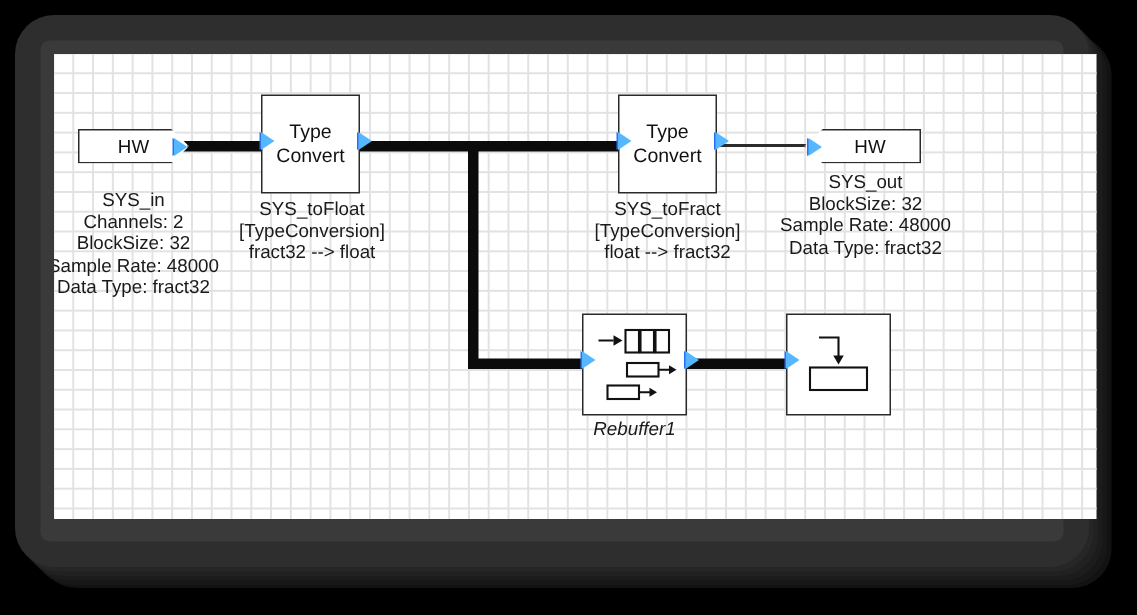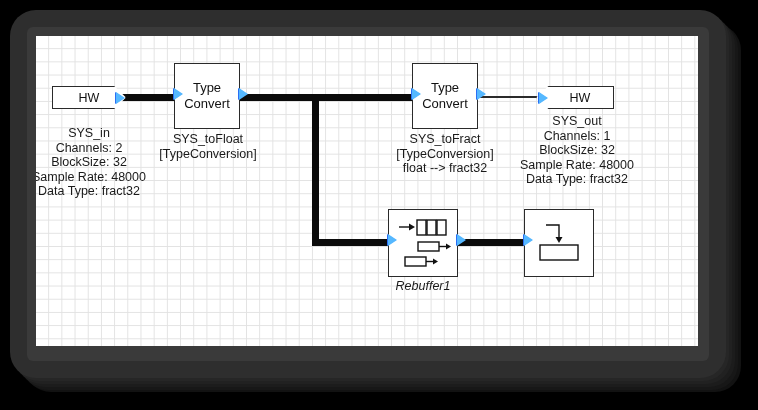--- a/index.html
+++ b/index.html
@@ -12,21 +12,21 @@
          box-shadow:3px 3px 0 #262626, 6px 6px 0 #212121, 9px 9px 0 #1c1c1c,
                     12px 12px 0 #171717, 15px 14px 0 #121212, 18px 18px 22px #000;}
   .frame-inner{position:absolute;left:17px;top:17px;width:682px;height:334px;border-radius:6px;background:#3a3a3a;}
 
   
   .canvas{position:absolute;left:36px;top:36px;width:662px;height:310px;
           background:#ffffff;overflow:hidden;
           background-image:
             linear-gradient(to right, #e2e2e2 1px, transparent 1px),
             linear-gradient(to bottom, #e2e2e2 1px, transparent 1px);
-          background-size:13.2px 13.2px;background-position:-1px -1px;}
+          background-size:13.2px 13.2px;background-position:-1px -1px;padding-left:33px;}
 
   .node{position:absolute;}
   .lbl{position:absolute;text-align:center;color:#1a1a1a;font-size:12.5px;line-height:14.5px;white-space:nowrap;}
 
   
   .sq{position:absolute;background:#fff;border:1.6px solid #2a2a2a;box-sizing:border-box;}
   .sqtext{position:absolute;left:0;right:0;top:0;bottom:0;display:flex;flex-direction:column;
           align-items:center;justify-content:center;font-size:13px;color:#111;line-height:16px;}
 
   
@@ -95,20 +95,21 @@
         <span>Convert</span>
       </div>
       <div class="port" style="left:-1px;top:25px;"></div>
       <div class="port-lt" style="left:0px;top:25px;"></div>
       <div class="port" style="left:64px;top:25px;"></div>
       <div class="port-lt" style="left:65px;top:25px;"></div>
     </div>
     <div class="lbl" style="left:108px;top:96px;width:128px;">
       <div>SYS_toFloat</div>
       <div>[TypeConversion]</div>
+      <div>fract32 --&gt; float</div>
     </div>
 
     <div class="node" style="left:376px;top:27px;">
       <div class="sq" style="left:0;top:0;width:66px;height:66px;"></div>
       <div class="sqtext" style="width:66px;height:66px;">
         <span>Type</span>
         <span>Convert</span>
       </div>
       <div class="port" style="left:-1px;top:25px;"></div>
       <div class="port-lt" style="left:0px;top:25px;"></div>
@@ -122,21 +123,20 @@
     </div>
 
     <div class="node" style="left:500px;top:50px;">
       <div class="hw-snk"></div>
       <div class="hw-label" style="width:78px;height:23px;padding-left:10px;box-sizing:border-box;">HW</div>
       <div class="port" style="left:2px;top:6px;"></div>
       <div class="port-lt" style="left:3px;top:6px;"></div>
     </div>
     <div class="lbl" style="left:466px;top:78px;width:150px;">
       <div>SYS_out</div>
-      <div>Channels: 1</div>
       <div>BlockSize: 32</div>
       <div>Sample Rate: 48000</div>
       <div>Data Type: fract32</div>
     </div>
 
     <div class="node" style="left:352px;top:173px;">
       <div class="sq" style="left:0;top:0;width:70px;height:68px;"></div>
       <div class="ico" style="left:0;top:0;width:70px;height:68px;">
         <svg width="70" height="68" viewBox="0 0 70 68" xmlns="http://www.w3.org/2000/svg">
           <g stroke="#111" stroke-width="1.4" fill="none">

